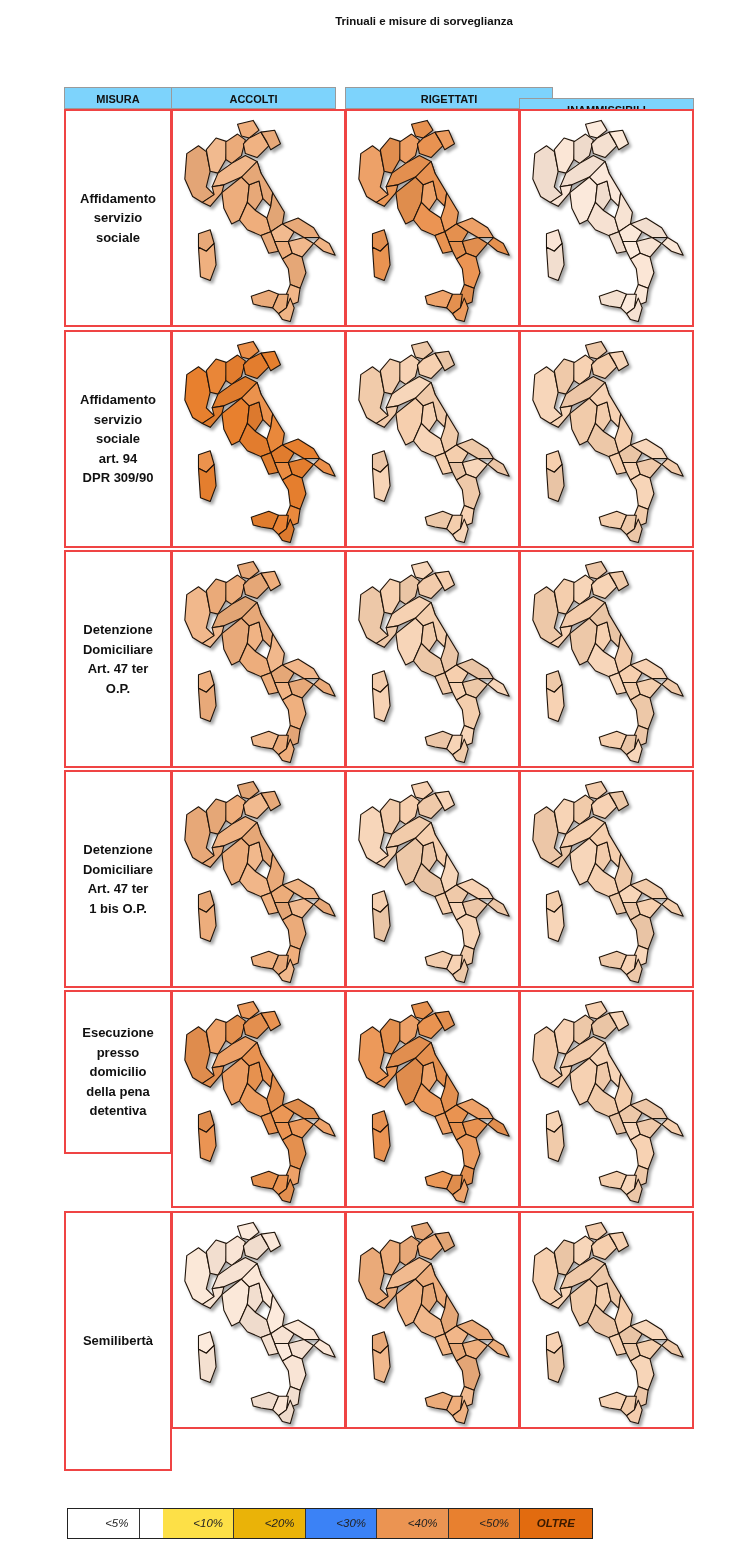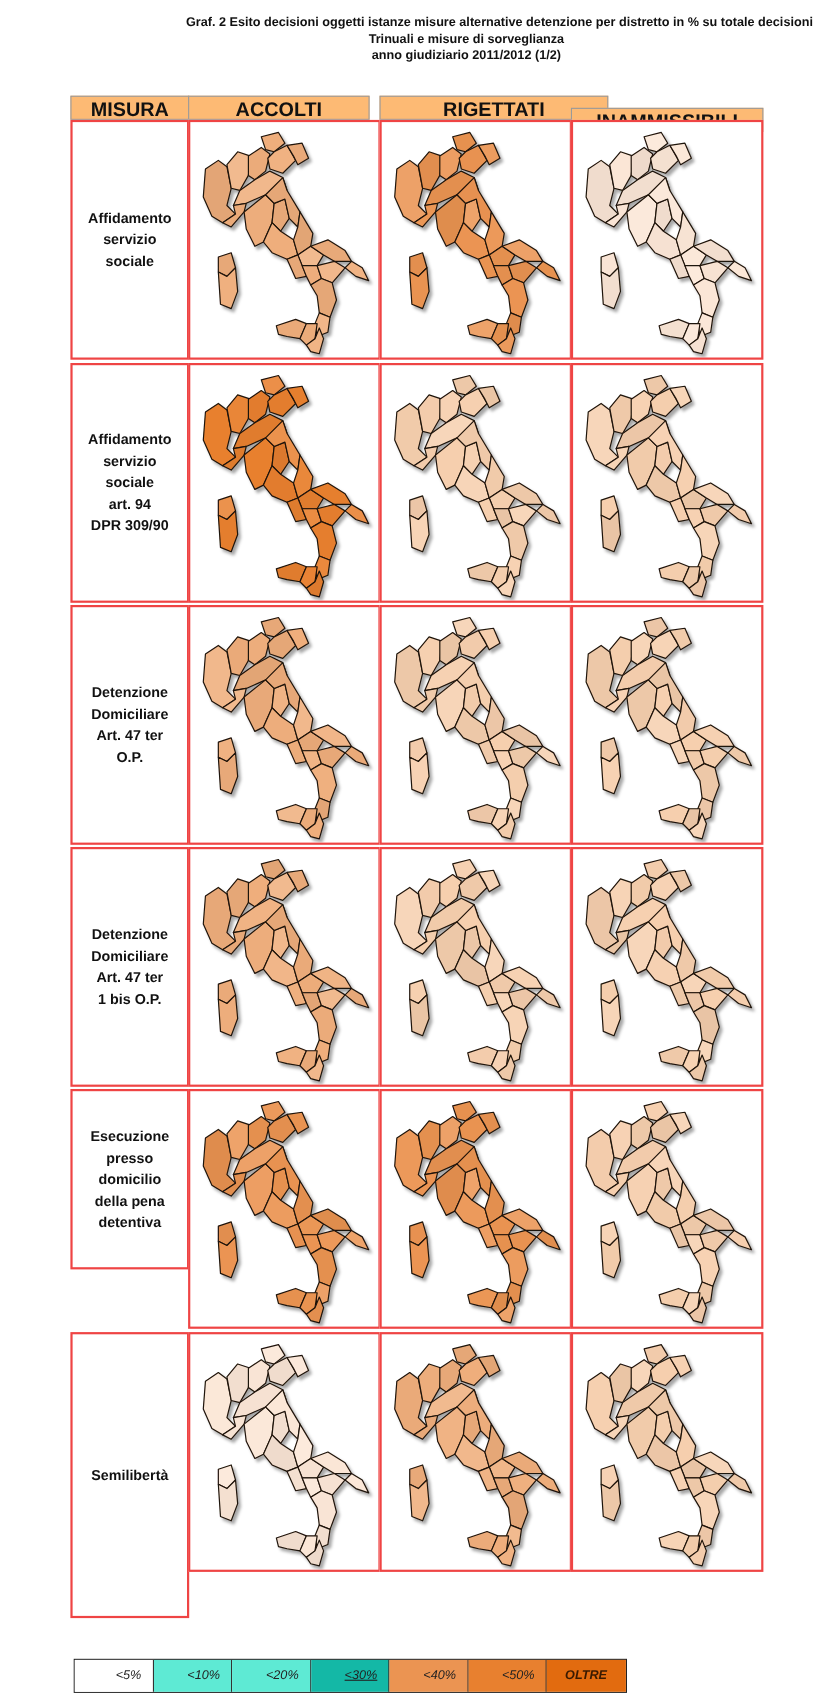--- a/index.html
+++ b/index.html
@@ -3,40 +3,38 @@
 <meta charset="utf-8">
 <style>
   html, body { margin:0; padding:0; background:#ffffff; }
   body { width:748px; height:1552px; position:relative; overflow:hidden;
          font-family:"Liberation Sans", "DejaVu Sans", sans-serif; color:#111; }
   .title { position:absolute; left:100px; top:14px; width:648px; text-align:center;
            font-size:11.5px; font-weight:bold; line-height:15px; }
   .title div { white-space:nowrap; }
   .title .l1 { padding-left:60px; }
   .grid { position:absolute; left:64px; top:87px; }
-  .hdr { position:absolute; height:22px; border:1px solid #9a9a9a; background:#fdba74;
-         font-weight:bold; font-size:18px; text-align:center; line-height:22px; box-sizing:border-box; }
+  .hdr { position:absolute; height:22px; border:1px solid #9a9a9a; background:#7dd3fc;
+         font-weight:bold; font-size:11px; text-align:center; line-height:22px; box-sizing:border-box; }
   .cell { position:absolute; border:2px solid #ef4444; background:#fff; box-sizing:border-box; }
   .label { display:flex; align-items:center; justify-content:center; text-align:center;
            font-weight:bold; font-size:13px; line-height:19.5px; white-space:pre-line; }
   .map svg { position:absolute; left:4px; top:4px; }
   .legend { position:absolute; left:67px; top:1508px; height:31px; display:flex;
             border:1.5px solid #222; box-sizing:border-box; }
   .legend .sw { width:71.5px; height:100%; border-right:1px solid #333; box-sizing:border-box;
                 font-style:italic; font-size:11.5px; text-align:right; padding-right:10px; line-height:29px; }
   .legend .sw:last-child { border-right:none; font-weight:bold; text-align:center; padding-right:0; }
   .region { stroke:#1e1208; stroke-width:1.1; stroke-linejoin:round; }
 </style>
 </head>
 <body>
 
 <div class="title">
-  <div class="l1">Graf. 2  Esito decisioni oggetti istanze misure alternative detenzione per distretto in % su totale decisioni</div>
   <div>Trinuali e misure di sorveglianza</div>
-  <div>anno giudiziario 2011/2012      (1/2)</div>
 </div>
 
 <div class="grid">
   <div class="hdr" style="left:0;top:0;width:108px;">MISURA</div>
   <div class="hdr" style="left:107px;top:0;width:165px;">ACCOLTI</div>
   <div class="hdr" style="left:281px;top:0;width:208px;">RIGETTATI</div>
   <div class="hdr" style="left:455px;top:11px;width:175px;">INAMMISSIBILI</div>
 </div>
 
 <div id="rows">
@@ -725,19 +723,19 @@
           <path class="region" d="M104,202 L112,196 L116,186 L120,196 L116,210 L108,208 Z" fill="rgb(243,204,172)"></path>
           <path class="region" d="M22,120 L34,116 L38,130 L30,138 L22,134 Z" fill="rgb(247,210,180)"></path>
           <path class="region" d="M22,134 L30,138 L38,130 L40,152 L34,168 L24,164 Z" fill="rgb(237,200,168)"></path>
         </g>
       </svg>
     </div>
   </div>
 
 <div class="legend">
   <div class="sw" style="background: rgb(255, 255, 255); color: rgb(34, 34, 34);">&lt;5%</div>
-  <div class="sw" style="background: #5eead4; color: rgb(34, 34, 34);">&lt;10%</div>
-  <div class="sw" style="background: #5eead4; color: rgb(34, 34, 34);">&lt;20%</div>
-  <div class="sw" style="background: #14b8a6; color: rgb(34, 34, 34); text-decoration: underline;">&lt;30%</div>
+  <div class="sw" style="background: #fde047; color: rgb(34, 34, 34); margin-left: 23px;">&lt;10%</div>
+  <div class="sw" style="background: #eab308; color: rgb(34, 34, 34);">&lt;20%</div>
+  <div class="sw" style="background: #3b82f6; color: rgb(34, 34, 34);">&lt;30%</div>
   <div class="sw" style="background: rgb(235, 148, 82); color: rgb(34, 34, 34);">&lt;40%</div>
   <div class="sw" style="background: rgb(232, 128, 47); color: rgb(34, 34, 34);">&lt;50%</div>
   <div class="sw" style="background: rgb(226, 107, 15); color: rgb(58, 26, 0);">OLTRE</div>
 </div>
 
 </body></html>

